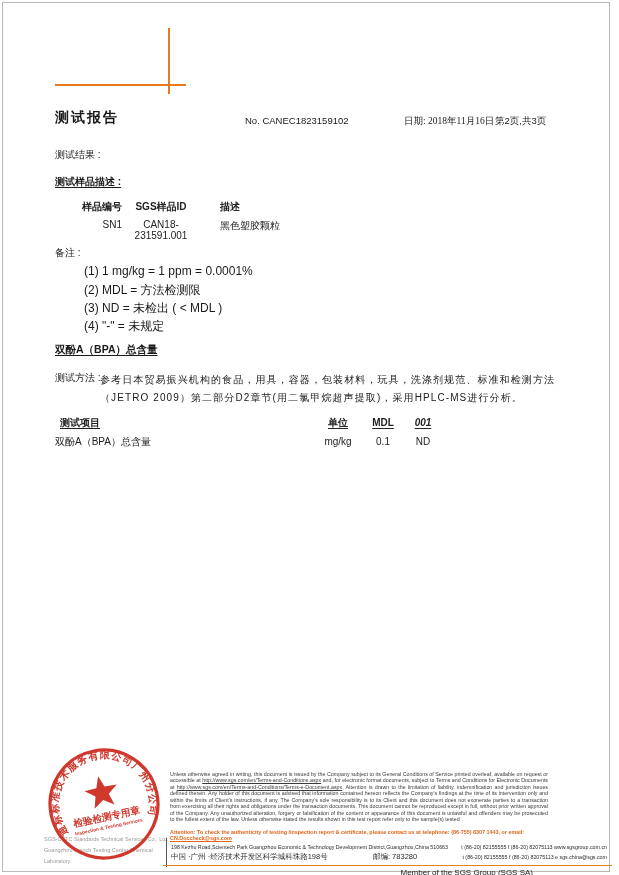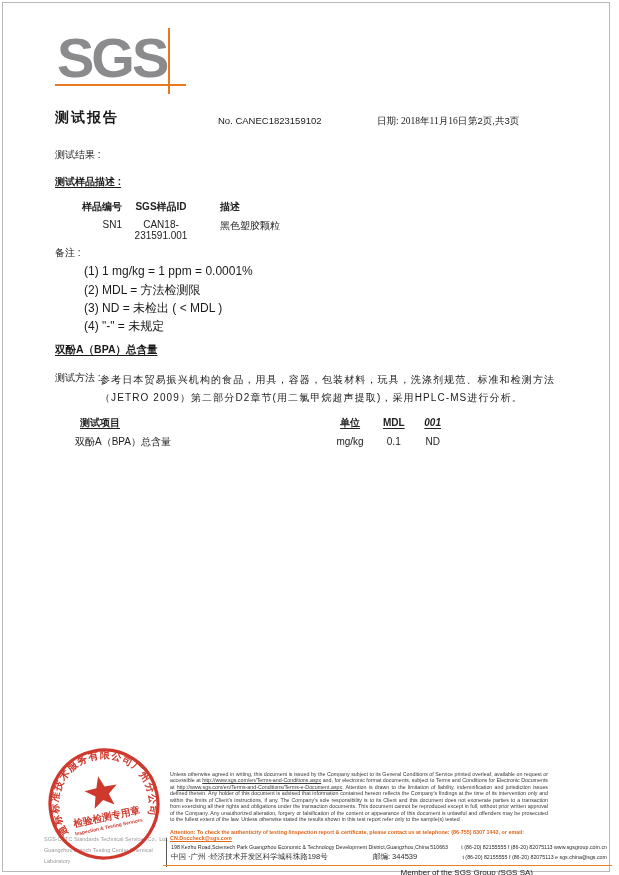--- a/index.html
+++ b/index.html
@@ -13,21 +13,21 @@
   .logo-text { position:absolute; left:57px; top:30px; font-size:56px; font-weight:bold;
                color:#8b8b8e; letter-spacing:-3px; line-height:56px; }
   .logo-hline { position:absolute; left:55px; top:84px; width:131px; height:0;
                 border-top:2px solid #e8791e; }
   .logo-vline { position:absolute; left:168px; top:28px; width:0; height:66px;
                 border-left:2px solid #e8791e; }
 
   
   .doc-title { position:absolute; left:55px; top:109px; font-size:14px; font-weight:bold;
                letter-spacing:2px; color:#1a1a1a; }
-  .hdr { position:absolute; top:115px; font-size:9.5px; color:#1a1a1a; }
+  .hdr { position:absolute; top:115px; font-size:9.5px; color:#1a1a1a;margin-left:27px; }
   .hdr-no   { left:218px; }
   .hdr-date { left:377px;font-family:Liberation Serif, serif; }
   .hdr-page { left:468px; }
 
   .lbl { position:absolute; left:55px; font-size:10px; color:#1a1a1a; }
   .underline { text-decoration:underline; text-underline-offset:2px; }
   .bold { font-weight:bold; }
 
   
   .sample-table { position:absolute; left:55px; top:200px; width:340px; font-size:10px; }
@@ -41,21 +41,21 @@
 
   
   .bpa-heading { position:absolute; left:55px; top:343px; font-size:10.5px; font-weight:bold;
                  text-decoration:underline; text-underline-offset:2px; color:#1a1a1a; }
   .method-label { position:absolute; left:55px; top:371px; font-size:10px; }
   .method-text { position:absolute; left:100px; top:371px; width:482px; font-size:10px;
                  letter-spacing:1.1px; line-height:17.5px; text-align:left; color:#1a1a1a; }
 
   
   .result-table { position:absolute; left:55px; top:416px; width:400px; font-size:10px; }
-  .rt-row { display:flex; margin-bottom:5px; align-items:baseline;margin-left:20px; }
+  .rt-row { display:flex; margin-bottom:5px; align-items:baseline; }
   .rt-item { width:255px; text-align:left; }
   .rt-item-hdr { padding-left:5px; }
   .rt-unit { width:56px; text-align:center; }
   .rt-mdl  { width:34px; text-align:center; }
   .rt-s001 { width:46px; text-align:center; }
   .hdr-u { font-weight:bold; text-decoration:underline; text-underline-offset:2px; }
   .hdr-it { font-style:italic; }
 
   
   .company-gray { position:absolute; left:44px; top:834px; width:130px; font-size:5.5px;
@@ -80,21 +80,20 @@
                         border-top:1.5px solid #e8821e; }
   .member { position:absolute; left:0; top:868px; width:533px; text-align:right;
             font-size:8px; color:#1a1a1a; }
 </style>
 </head>
 <body>
 
 <div class="page">
   <div class="page-border"></div>
 
-  <div class="logo-text">SGS</div>
   <div class="logo-hline"></div>
   <div class="logo-vline"></div>
 
   <div class="doc-title">测试报告</div>
   <div class="hdr hdr-no">No. CANEC1823159102</div>
   <div class="hdr hdr-date">日期: 2018年11月16日</div>
   <div class="hdr hdr-page">第2页,共3页</div>
 
   <div class="lbl" style="top:148px;">测试结果 :</div>
 
@@ -160,19 +159,19 @@
   <div class="disclaimer"><span>Unless otherwise agreed in writing, this document is issued by the Company subject to its General Conditions of Service printed overleaf, available on request or accessible at </span><span class="d-link">http://www.sgs.com/en/Terms-and-Conditions.aspx</span><span> and, for electronic format documents, subject to Terms and Conditions for Electronic Documents at </span><span class="d-link">http://www.sgs.com/en/Terms-and-Conditions/Terms-e-Document.aspx</span><span>. Attention is drawn to the limitation of liability, indemnification and jurisdiction issues defined therein. Any holder of this document is advised that information contained hereon reflects the Company's findings at the time of its intervention only and within the limits of Client's instructions, if any. The Company's sole responsibility is to its Client and this document does not exonerate parties to a transaction from exercising all their rights and obligations under the transaction documents. This document cannot be reproduced except in full, without prior written approval of the Company. Any unauthorized alteration, forgery or falsification of the content or appearance of this document is unlawful and offenders may be prosecuted to the fullest extent of the law. Unless otherwise stated the results shown in this test report refer only to the sample(s) tested .</span></div>
 
   <div class="attention"><span>Attention: To check the authenticity of testing /inspection report &amp; certificate, please contact us at telephone: (86-755) 8307 1443, or email: </span><span class="attn-email">CN.Doccheck@sgs.com</span></div>
 
   <div class="addr addr-1">
     <span>198 Kezhu Road,Scientech Park Guangzhou Economic &amp; Technology Development District,Guangzhou,China 510663</span>
     <span>t (86-20) 82155555   f (86-20) 82075113   www.sgsgroup.com.cn</span>
   </div>
   <div class="addr addr-2">
     <span class="addr-cn">中国 ·广州 ·经济技术开发区科学城科珠路198号</span>
-    <span class="addr-cn-postal">邮编: 344539</span>
+    <span class="addr-cn-postal">邮编: 783280</span>
     <span class="addr-sm">t (86-20) 82155555   f (86-20) 82075113   e  sgs.china@sgs.com</span>
   </div>
 
   <div class="footer-orange-line"></div>
   <div class="member">Member of the SGS Group (SGS SA)</div>
 </div>
 
 </body></html>

